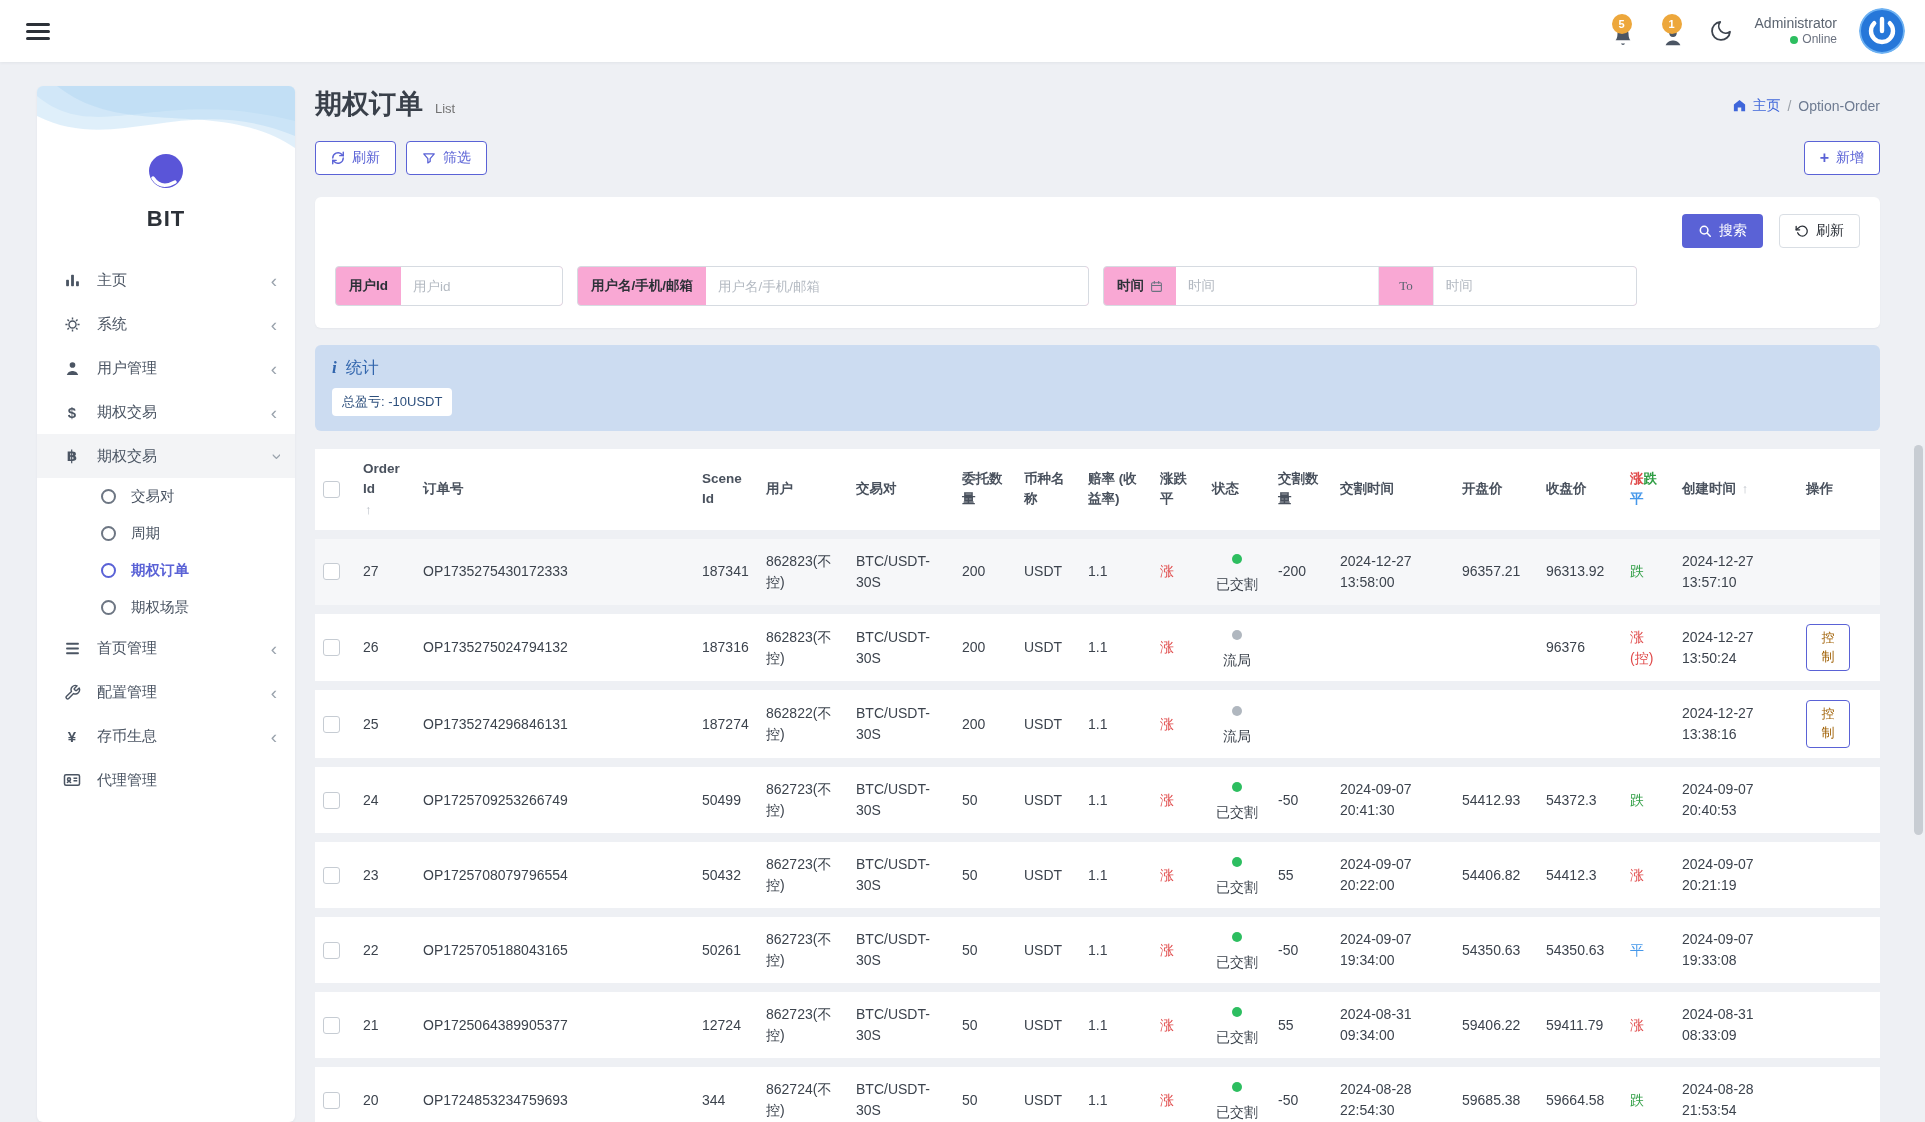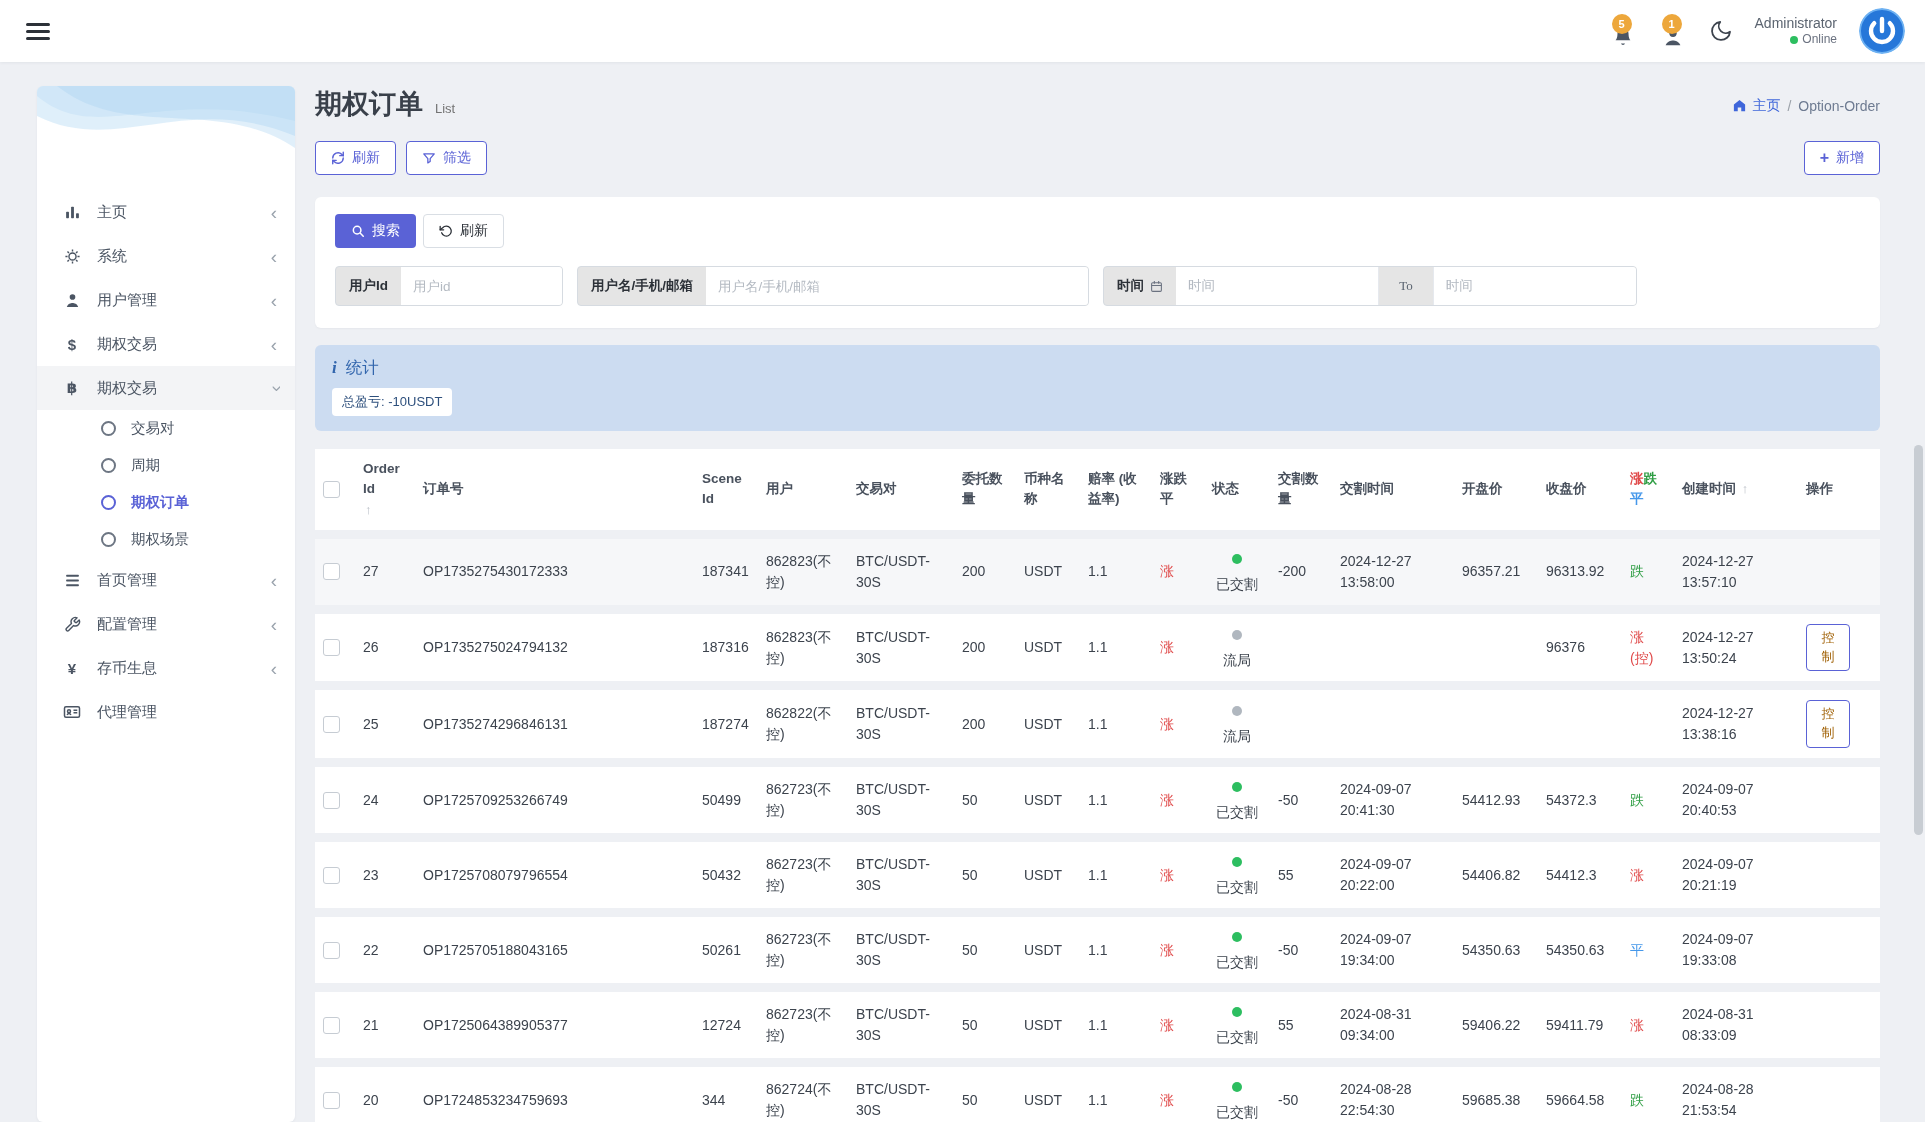--- a/index.html
+++ b/index.html
@@ -56,21 +56,21 @@
     padding:7px 15px; cursor:pointer; border:1px solid transparent; background:#fff; }
   .btn-outline { border-color:#5a62d6; color:#5a62d6; }
   .btn-primary { background:#5a62d6; color:#fff; }
   .btn-plain { border-color:#d9dee4; color:#2c3138; }
   .actions-row { margin-top:19px; display:flex; gap:10px; }
   .actions-row .spacer { flex:1; }
 
   .card { background:#fff; border-radius:6px; box-shadow:0 1px 2px rgba(20,30,50,.04); }
   .search-card { margin-top:22px; padding:17px 20px 22px; }
   .search-fields { margin-top:18px; display:flex; gap:14px; }
-  .igroup { display:flex; align-items:stretch; border:1px solid #d6dbe1; border-radius:4px; height:40px; overflow:hidden; background:#e5e5e5; }
+  .igroup { display:flex; align-items:stretch; border:1px solid #d6dbe1; border-radius:4px; height:40px; overflow:hidden; background:#f9a8d4; }
   .igroup .ilabel { display:flex; align-items:center; gap:6px; padding:0 13px; font-size:13.5px; font-weight:bold; color:#2c3138; white-space:nowrap; }
   .igroup input { border:none; outline:none; font-size:13.5px; padding:0 12px; color:#3c434d; min-width:0; flex:1; font-family:inherit; }
   .igroup input::placeholder { color:#b4bac2; }
   .igroup .isep { display:flex; align-items:center; padding:0 20px; font-size:13px; color:#5b6470; border-left:1px solid #e6e9ee; border-right:1px solid #e6e9ee; }
   .g-userid { width:228px; } .g-username { width:512px; } .g-time { width:534px;font-family:Liberation Serif, serif; }
 
   .stats-card { margin-top:17px; background:#ccdcf1; border-radius:6px; padding:12px 17px 15px; }
   .stats-title { display:flex; align-items:center; gap:9px; font-size:16.5px; color:#3165ad; }
   .stats-title .info-i { font-family:"Liberation Serif","DejaVu Serif",serif; font-weight:bold; font-style:italic; font-size:17px; }
   .stats-pill { display:inline-block; margin-top:9px; background:#fff; border-radius:4px; padding:5px 10px;
@@ -138,20 +138,27 @@
   </div>
 </div>
 
 <div class="sidebar">
   <div class="side-waves">
     <svg width="258" height="78" viewBox="0 0 258 78">
       <path d="M0 10 C60 60 120 0 258 35 L258 0 L0 0 Z" fill="#cfe6f7" opacity=".55"></path>
       <path d="M0 30 C80 70 150 5 258 50 L258 0 L0 0 Z" fill="#b8dcf5" opacity=".45"></path>
       <path d="M20 0 C90 55 180 10 258 62 L258 0 Z" fill="#a5d2f2" opacity=".35"></path>
     </svg>
+  </div>
+  <div class="side-logo">
+    <svg width="46" height="46" viewBox="0 0 46 46">
+      <circle cx="23" cy="21" r="17" fill="#5a55d8"></circle>
+      <path d="M10 28 q8 12 22 4" stroke="#fff" stroke-width="3.5" fill="none" stroke-linecap="round"></path>
+    </svg>
+    <div class="side-logo-name">BIT</div>
   </div>
   <div class="side-menu">
     <div class="side-item">
       <span class="s-icon">
           <svg width="17" height="17" viewBox="0 0 24 24" fill="currentColor">
             <rect x="3" y="11" width="4" height="9" rx="1"></rect>
             <rect x="10" y="4" width="4" height="16" rx="1"></rect>
             <rect x="17" y="13" width="4" height="7" rx="1"></rect>
           </svg>
         </span>
@@ -276,21 +283,21 @@
       <span>筛选</span>
     </button>
     <span class="spacer"></span>
     <button class="btn btn-outline">
       <span style="font-size:16px;font-weight:bold;">+</span>
       <span>新增</span>
     </button>
   </div>
 
   <div class="card search-card">
-    <div style="display:flex;gap:7px;">
+    <div style="display:flex;gap:16px;justify-content:flex-end;">
       <button class="btn btn-primary">
         <svg width="14" height="14" viewBox="0 0 24 24" fill="none" stroke="currentColor" stroke-width="2.6" stroke-linecap="round">
             <circle cx="10.5" cy="10.5" r="6.5"></circle>
             <path d="M16 16l5 5"></path>
           </svg>
         <span>搜索</span>
       </button>
       <button class="btn btn-plain">
         <svg width="14" height="14" viewBox="0 0 24 24" fill="none" stroke="currentColor" stroke-width="2.2" stroke-linecap="round" stroke-linejoin="round">
             <path d="M2 4v6h6"></path>

